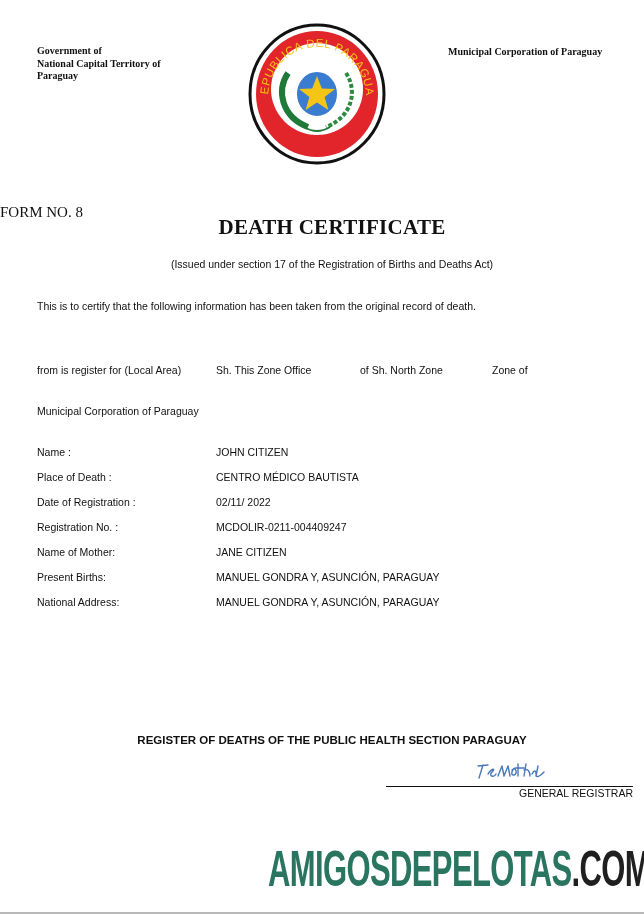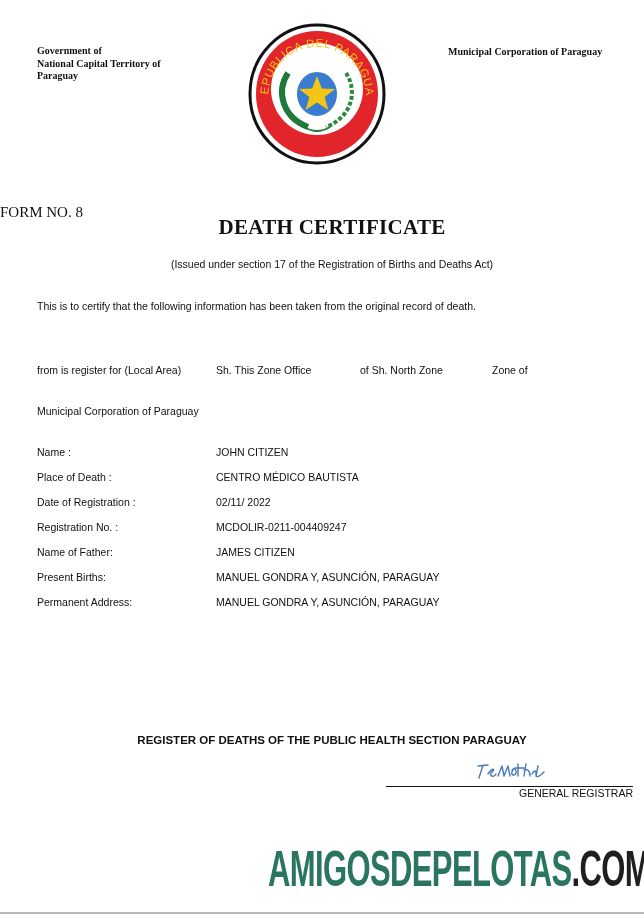--- a/index.html
+++ b/index.html
@@ -98,29 +98,29 @@
   </div>
   <div class="field-row">
     <div class="field-label">Date of Registration :</div>
     <div class="field-value">02/11/ 2022</div>
   </div>
   <div class="field-row">
     <div class="field-label">Registration No. :</div>
     <div class="field-value">MCDOLIR-0211-004409247</div>
   </div>
   <div class="field-row">
-    <div class="field-label">Name of Father:</div>
-    <div class="field-value">JAMES CITIZEN</div>
+    <div class="field-label">Name of Mother:</div>
+    <div class="field-value">JANE CITIZEN</div>
   </div>
   <div class="field-row">
     <div class="field-label">Present Births:</div>
     <div class="field-value">MANUEL GONDRA Y, ASUNCIÓN, PARAGUAY</div>
   </div>
   <div class="field-row">
-    <div class="field-label">Permanent Address:</div>
+    <div class="field-label">National Address:</div>
     <div class="field-value">MANUEL GONDRA Y, ASUNCIÓN, PARAGUAY</div>
   </div>
 </div>
 
 <div class="abs sans register-title">REGISTER OF DEATHS OF THE PUBLIC HEALTH SECTION PARAGUAY</div>
 
 <div class="abs signature">
   <svg width="72" height="22" viewBox="0 0 72 22">
     <path d="M4 6 L14 5 M9 5 L5 18 M14 14 C18 8, 22 8, 18 12 C14 16, 20 18, 22 14 M24 16 L28 6 L30 16 L34 6 L36 16 M38 10 C42 6, 44 14, 40 15 C36 16, 38 8, 42 8 M44 4 L44 16 M42 8 L50 8 M52 4 L50 16 M50 10 C54 8, 56 12, 56 16 M58 14 C60 10, 62 10, 62 14 M64 6 L62 16 C64 18, 68 14, 70 12" fill="none" stroke="#4a78b8" stroke-width="1.4" stroke-linecap="round" stroke-linejoin="round"></path>
   </svg>

